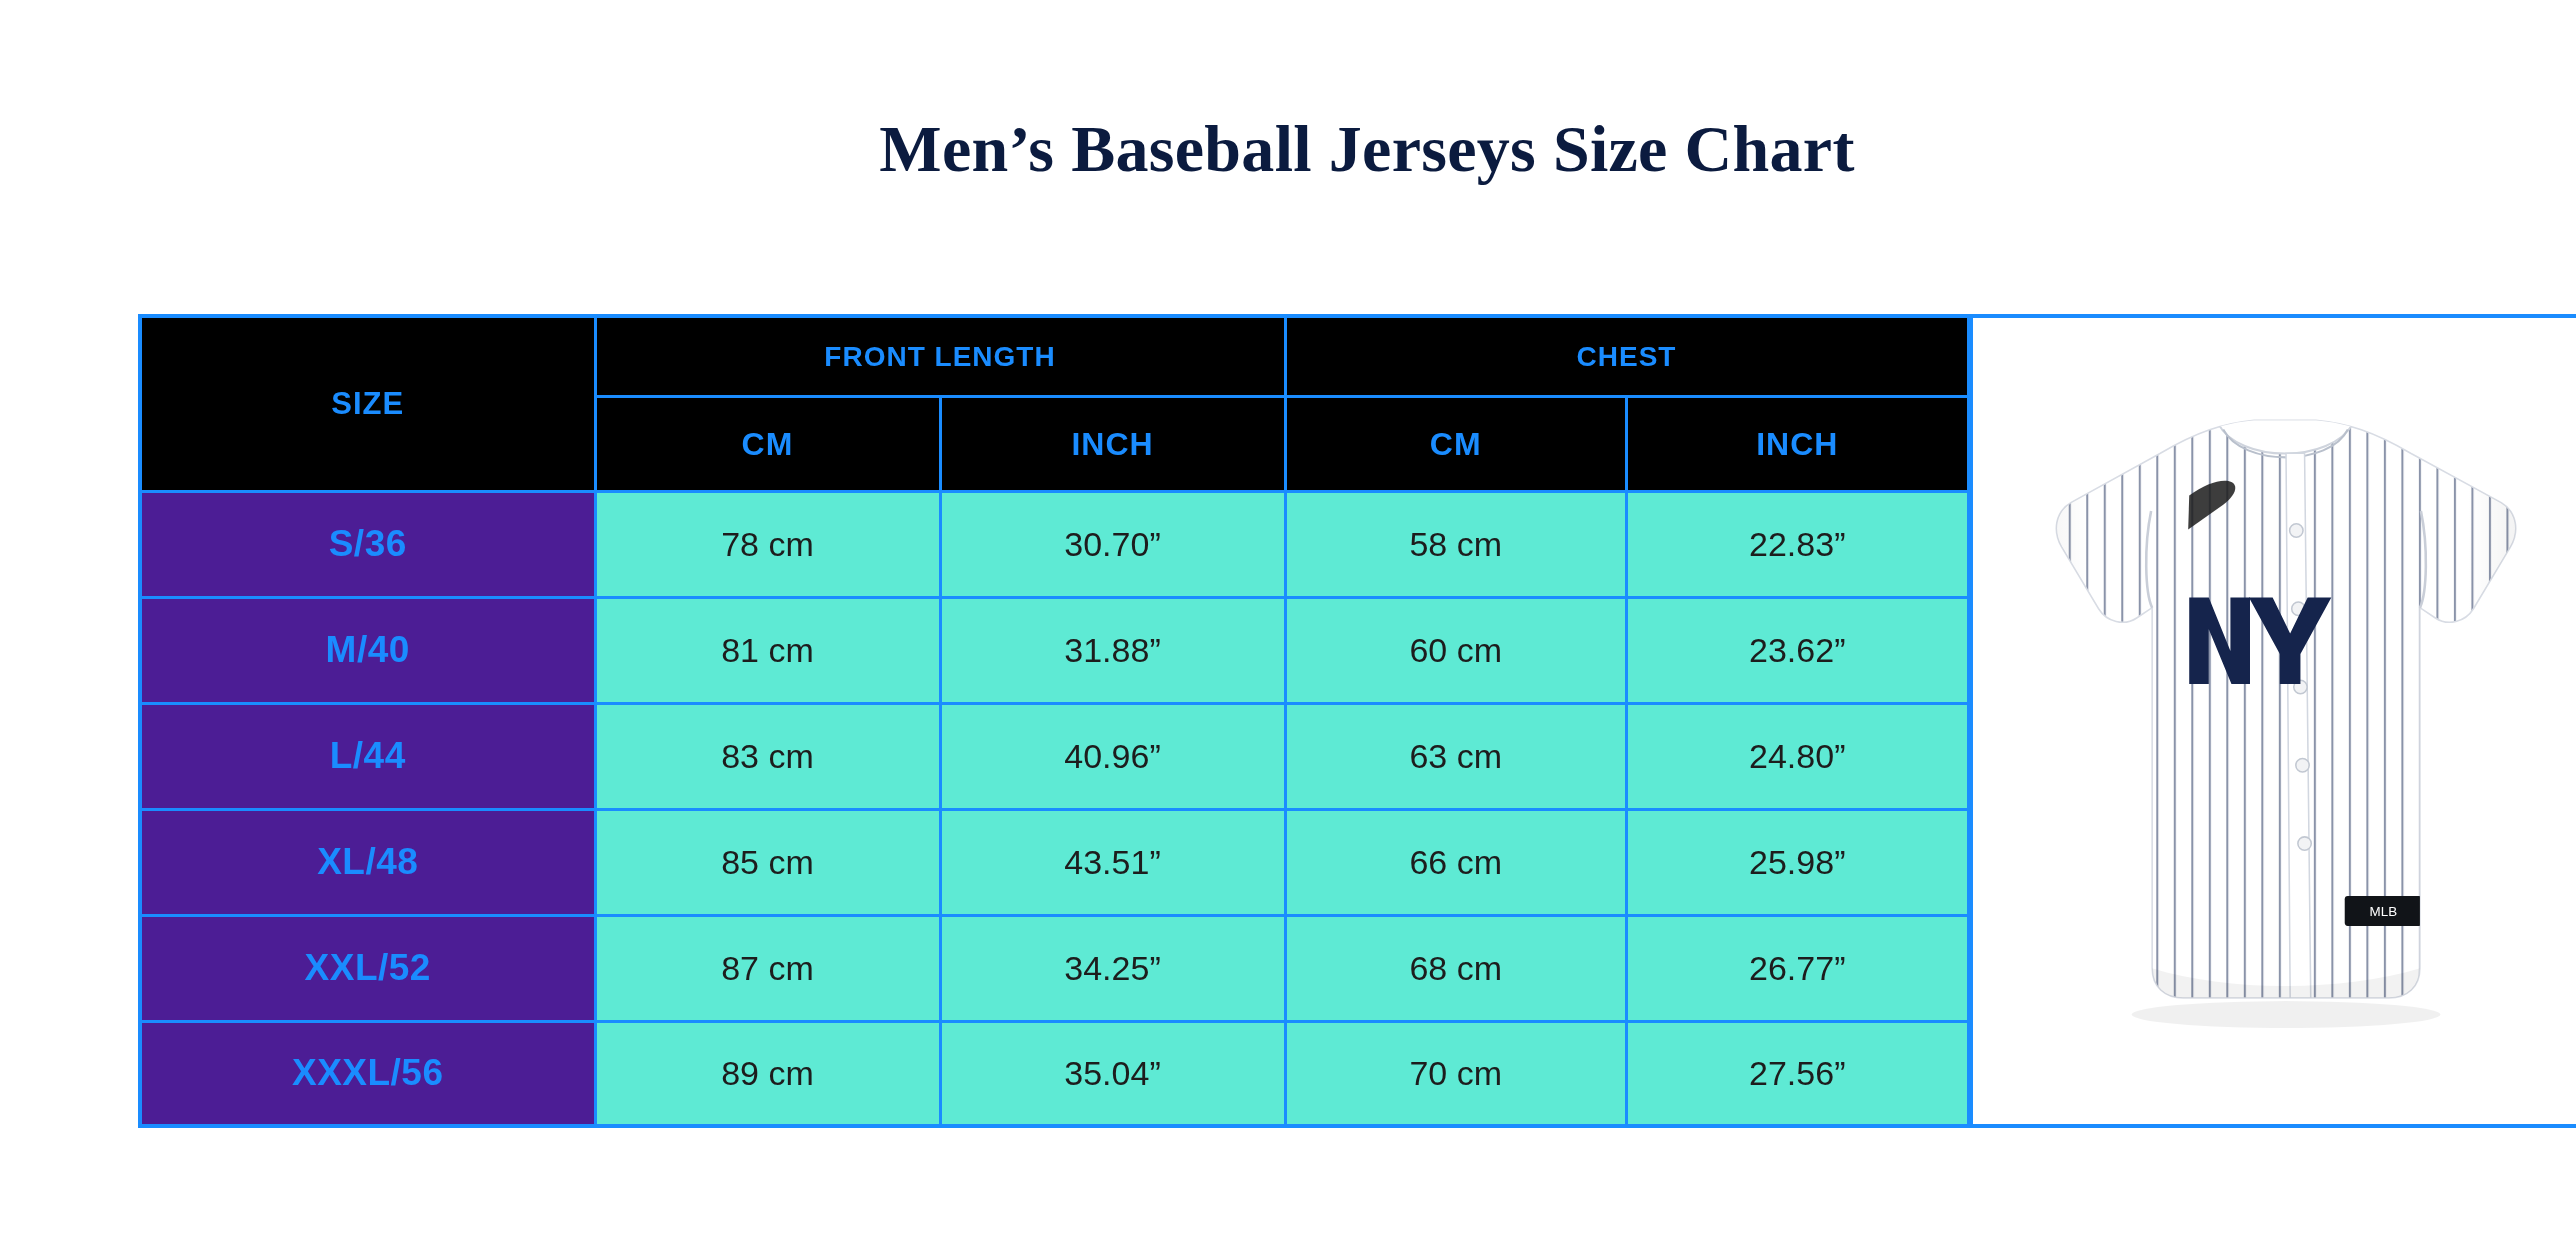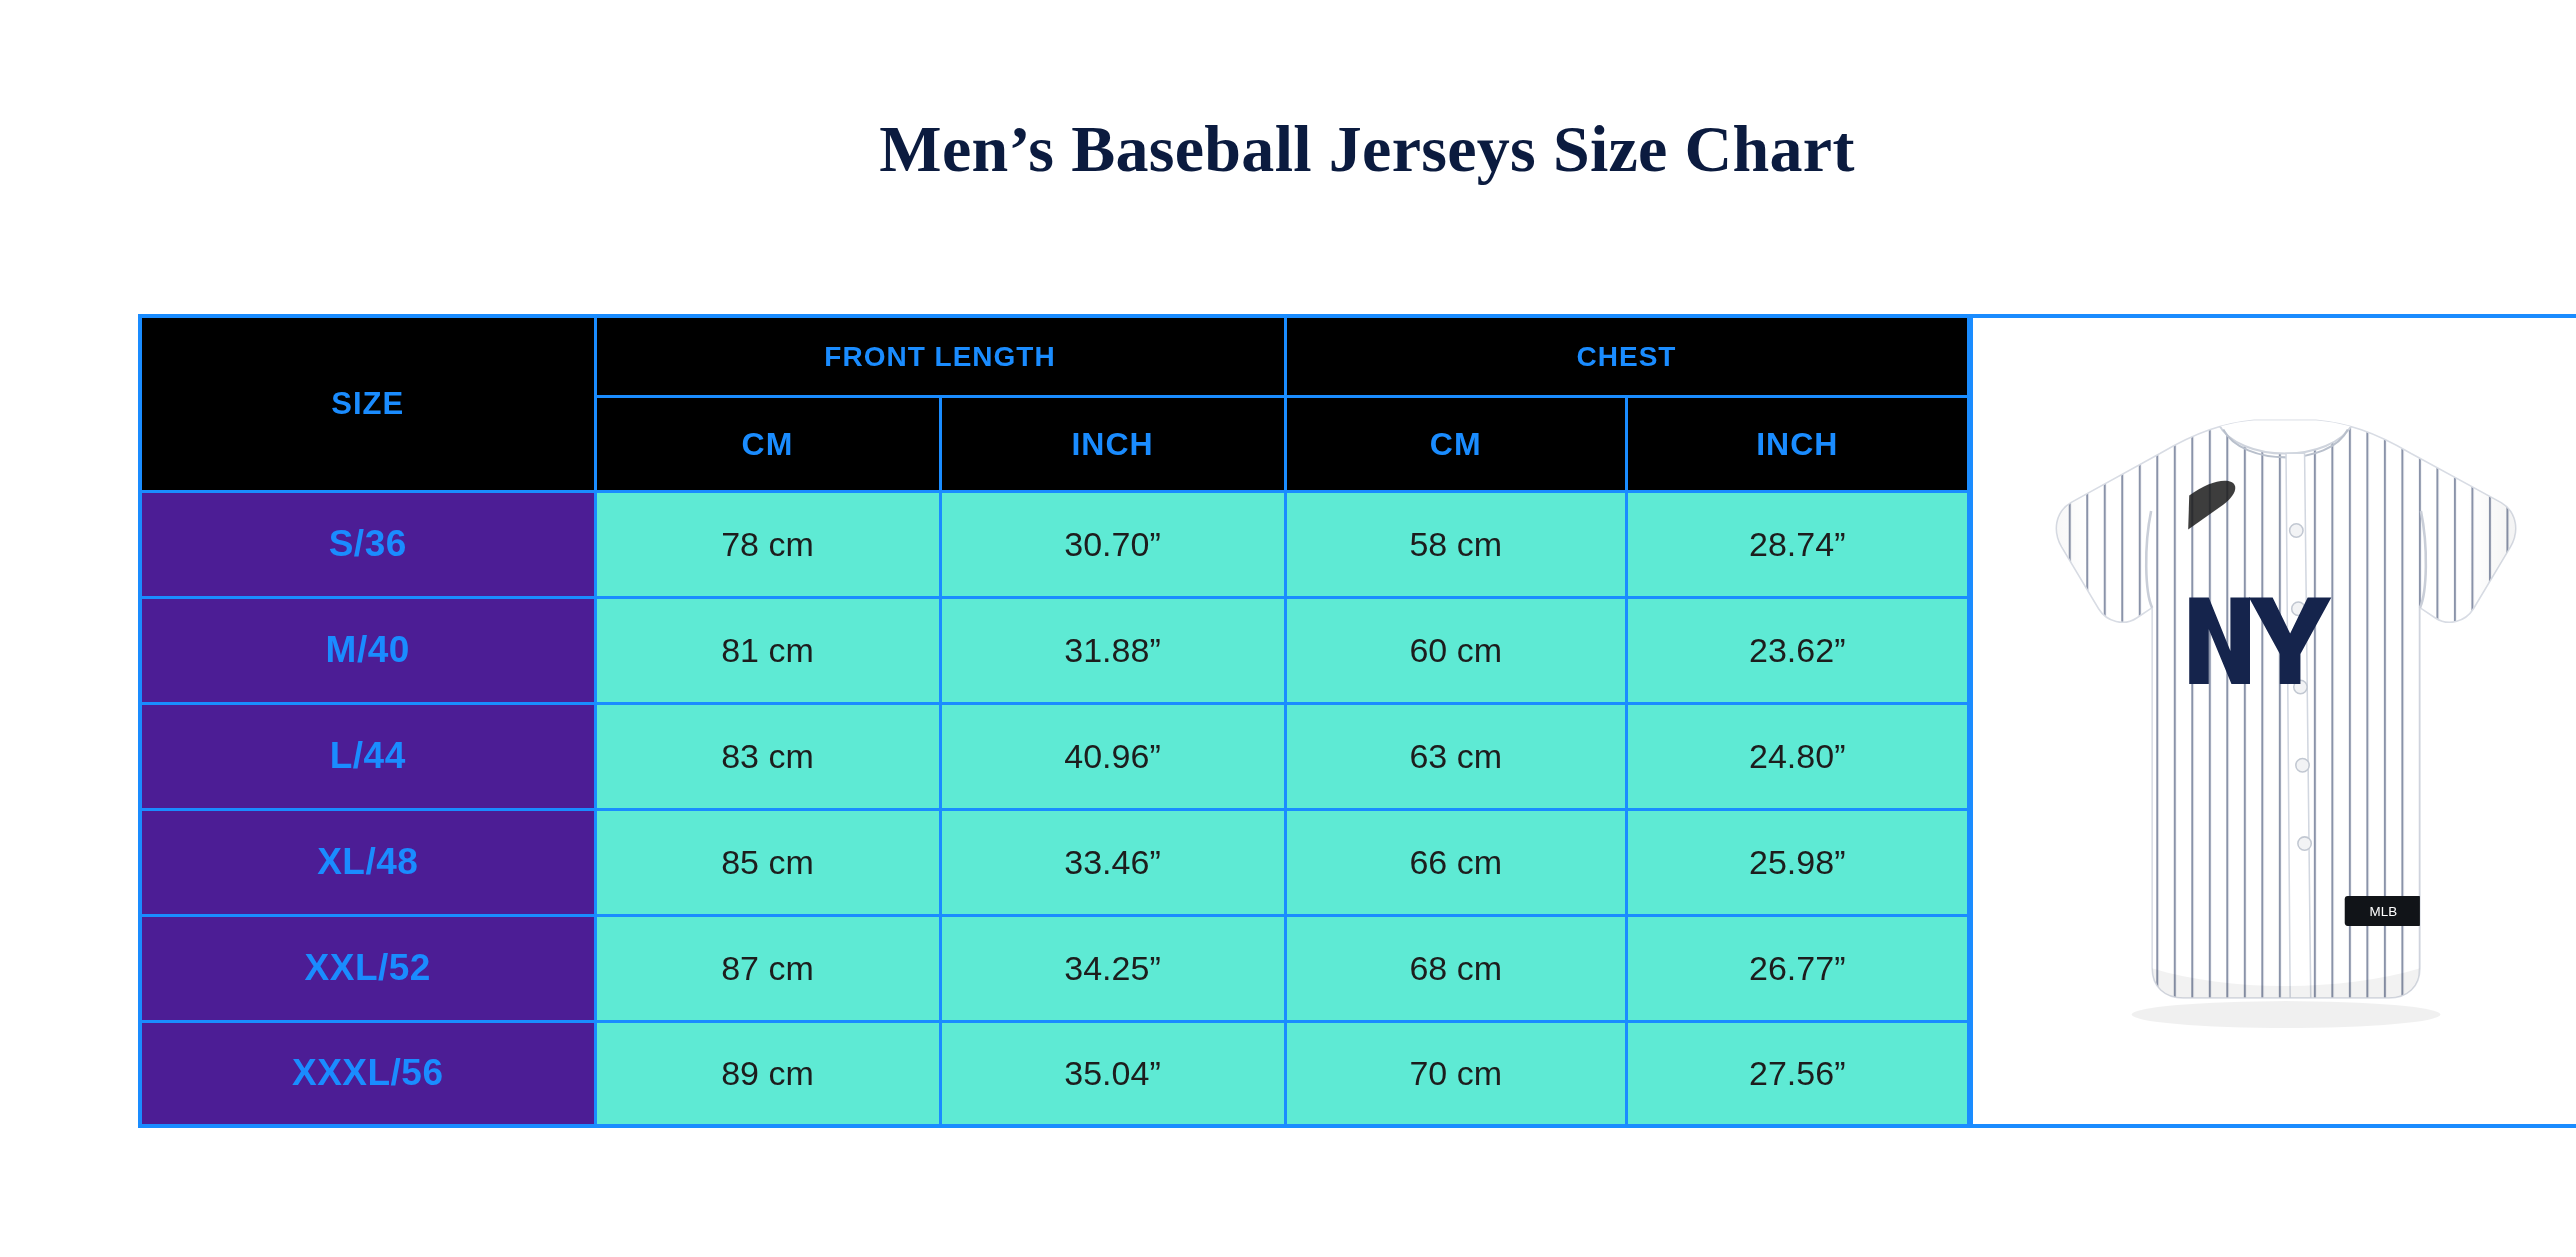--- a/index.html
+++ b/index.html
@@ -141,40 +141,40 @@
           <td class="head-cell head-sub" style="width:345px;">INCH</td>
           <td class="head-cell head-sub" style="width:342px;">CM</td>
           <td class="head-cell head-sub" style="width:342px;">INCH</td>
         </tr>
 
         <tr>
           <td class="size-cell">S/36</td>
           <td class="val-cell">78 cm</td>
           <td class="val-cell">30.70”</td>
           <td class="val-cell">58 cm</td>
-          <td class="val-cell">28.74”</td>
+          <td class="val-cell">22.83”</td>
         </tr>
         <tr>
           <td class="size-cell">M/40</td>
           <td class="val-cell">81 cm</td>
           <td class="val-cell">31.88”</td>
           <td class="val-cell">60 cm</td>
           <td class="val-cell">23.62”</td>
         </tr>
         <tr>
           <td class="size-cell">L/44</td>
           <td class="val-cell">83 cm</td>
           <td class="val-cell">40.96”</td>
           <td class="val-cell">63 cm</td>
           <td class="val-cell">24.80”</td>
         </tr>
         <tr>
           <td class="size-cell">XL/48</td>
           <td class="val-cell">85 cm</td>
-          <td class="val-cell">33.46”</td>
+          <td class="val-cell">43.51”</td>
           <td class="val-cell">66 cm</td>
           <td class="val-cell">25.98”</td>
         </tr>
         <tr>
           <td class="size-cell">XXL/52</td>
           <td class="val-cell">87 cm</td>
           <td class="val-cell">34.25”</td>
           <td class="val-cell">68 cm</td>
           <td class="val-cell">26.77”</td>
         </tr>

